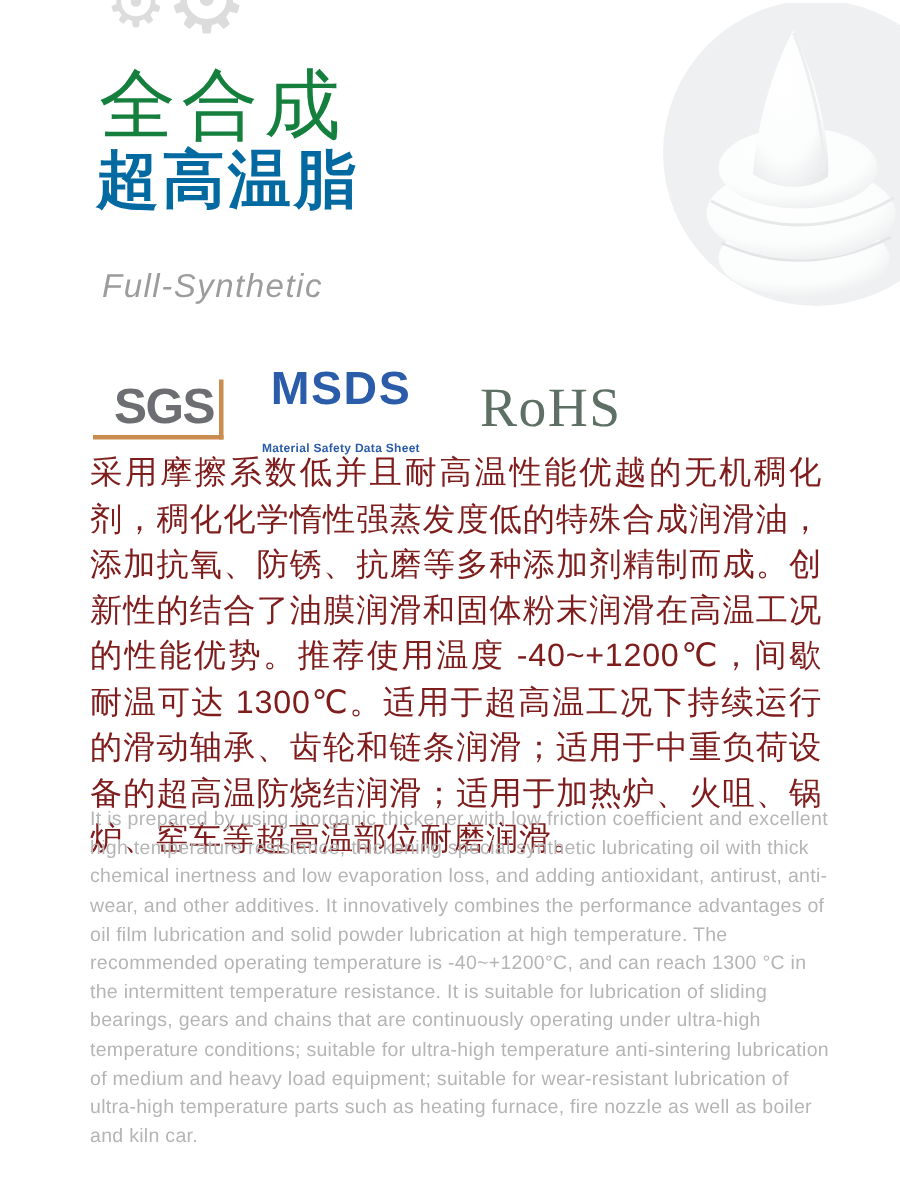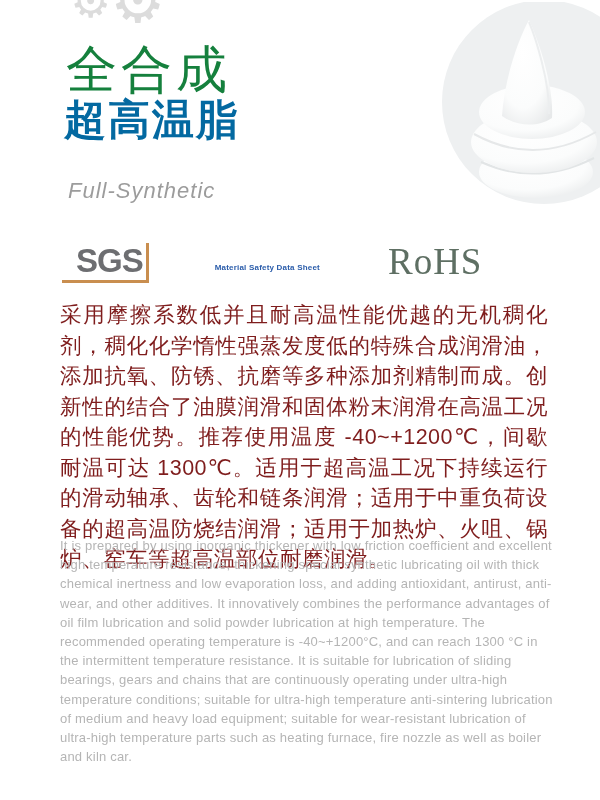--- a/index.html
+++ b/index.html
@@ -14,28 +14,28 @@
 
   
   .product-photo { position:absolute; left:436px; top:2px; width:210px; height:210px; }
 
   
   .title-cn   { position:absolute; left:66px; top:36px;  font-size:51px; font-weight:500; color:#15803d; letter-spacing:4px; }
   .title-red  { position:absolute; left:64px; top:92px;  font-size:42px; font-weight:800; color:#0369a1; letter-spacing:2px;text-align:right; }
   .subtitle   { position:absolute; left:68px; top:160px; font-style:italic; color:#9c9c9c; font-size:22px; line-height:29px; letter-spacing:1px;margin-top:16px; }
 
   
-  .certs { position:absolute; left:62px; top:243px; display:flex; align-items:flex-start;gap:40px; }
+  .certs { position:absolute; left:62px; top:243px; display:flex; align-items:center; }
   .sgs-logo { font-size:33px; font-weight:bold; color:#6d6e71; letter-spacing:-1px;
               border-bottom:3px solid #c98e4f; border-right:3px solid #c98e4f;
               padding:0 3px 1px 14px; line-height:1.1; }
   .msds-logo { margin-left:26px; display:flex; flex-direction:column; align-items:center; }
   .msds-main { font-size:31px; font-weight:bold; color:#2a5caa; letter-spacing:1px; line-height:1; }
   .msds-caption { font-size:8px; font-weight:bold; color:#2a5caa; letter-spacing:0.2px; margin-top:20px; white-space:nowrap; }
-  .rohs-logo { margin-left:28px; font-family:"Liberation Serif","DejaVu Serif",serif;
+  .rohs-logo { margin-left:40px; font-family:"Liberation Serif","DejaVu Serif",serif;
                font-size:37px; color:#5e6f63; letter-spacing:1px; line-height:1; padding-bottom:2px; }
 
   
   .desc-cn { position:absolute; left:60px; top:300px; width:488px;
              font-size:21.5px; line-height:30.5px; color:#7f1d1d;
              text-align:justify; letter-spacing:0.5px; }
   .desc-en { position:absolute; left:60px; top:536px; width:497px;
              font-size:13px; line-height:19.2px; color:#b5b5b5; letter-spacing:0.2px; }
 </style>
 </head>
@@ -68,20 +68,21 @@
 
   <h1 class="title-cn">全合成</h1>
   <h1 class="title-red">超高温脂</h1>
   <div class="subtitle">
     <div>Full-Synthetic</div>
   </div>
 
   <div class="certs">
     <span class="sgs-logo">SGS</span>
     <span class="msds-logo">
+      <span class="msds-main">MSDS</span>
       <span class="msds-caption">Material Safety Data Sheet</span>
     </span>
     <span class="rohs-logo">RoHS</span>
   </div>
 
   <p class="desc-cn">采用摩擦系数低并且耐高温性能优越的无机稠化剂，稠化化学惰性强蒸发度低的特殊合成润滑油，添加抗氧、防锈、抗磨等多种添加剂精制而成。创新性的结合了油膜润滑和固体粉末润滑在高温工况的性能优势。推荐使用温度 -40~+1200℃，间歇耐温可达 1300℃。适用于超高温工况下持续运行的滑动轴承、齿轮和链条润滑；适用于中重负荷设备的超高温防烧结润滑；适用于加热炉、火咀、锅炉、窑车等超高温部位耐磨润滑。</p>
   <p class="desc-en">It is prepared by using inorganic thickener with low friction coefficient and excellent high temperature resistance, thickening special synthetic lubricating oil with thick chemical inertness and low evaporation loss, and adding antioxidant, antirust, anti-wear, and other additives. It innovatively combines the performance advantages of oil film lubrication and solid powder lubrication at high temperature. The recommended operating temperature is -40~+1200°C, and can reach 1300 °C in the intermittent temperature resistance. It is suitable for lubrication of sliding bearings, gears and chains that are continuously operating under ultra-high temperature conditions; suitable for ultra-high temperature anti-sintering lubrication of medium and heavy load equipment; suitable for wear-resistant lubrication of ultra-high temperature parts such as heating furnace, fire nozzle as well as boiler and kiln car.</p>
 
 </div>
 

